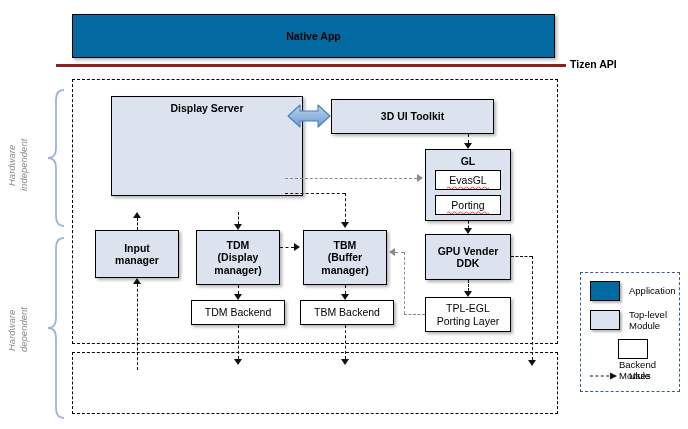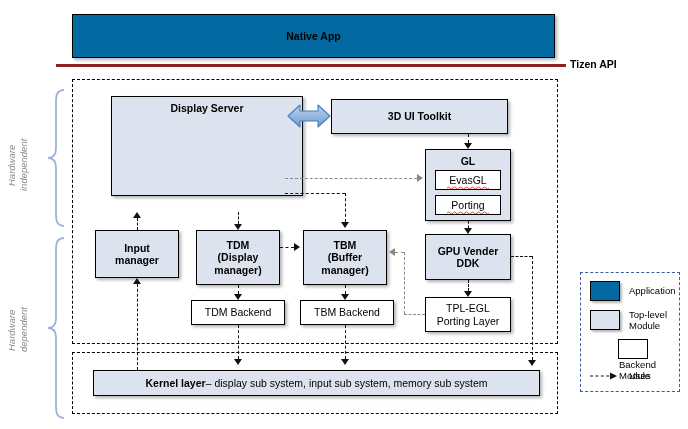--- a/index.html
+++ b/index.html
@@ -72,21 +72,21 @@
   <svg style="position:absolute;left:30px;top:236px;width:36px;height:186px;">
     <path d="M34 2 Q26 2 26 12 L26 82 Q26 92 18 92 Q26 92 26 102 L26 172 Q26 182 34 182" fill="none" stroke="#9DB4D8" stroke-width="1.8"></path>
   </svg>
   <div class="rot-label" style="left:6px;top:278px;width:24px;height:104px;">Hardware
 dependent</div>
 
   <div class="box mod-fill titled" style="left:111px;top:96px;width:192px;height:100px;">
     <span class="bold">Display Server</span>
   </div>
 
-  <div class="box mod-fill" style="left:331px;top:99px;width:177px;height:35px;">
+  <div class="box mod-fill" style="left:331px;top:99px;width:163px;height:35px;">
     <span class="bold">3D UI Toolkit</span>
   </div>
 
   <svg style="position:absolute;left:286px;top:100px;width:46px;height:33px;">
     <defs>
       <linearGradient id="bg" x1="0" y1="0" x2="0" y2="1">
         <stop offset="0%" stop-color="#BCD3EE"></stop>
           <stop offset="100%" stop-color="#6E9CD2"></stop>
       </linearGradient>
     </defs>
@@ -142,25 +142,20 @@
 
   <div class="box back-fill" style="left:300px;top:300px;width:94px;height:25px;">
     <span>TBM  Backend</span>
   </div>
 
   <div class="box back-fill" style="left:425px;top:297px;width:86px;height:35px;">
     <span style="white-space:pre-line;">TPL-EGL
 Porting Layer</span>
   </div>
 
-  <div class="box mod-fill" style="left:93px;top:370px;width:447px;height:26px;">
-    <span>
-      <b>Kernel layer</b><span>– display sub system, input sub system, memory sub system</span>
-    </span>
-  </div>
 
   <div class="vline" style="left:468px;top:134px;height:9px;"></div>
   <div class="arrow down" style="left:464px;top:143px;"></div>
 
   <div class="hline grey" style="left:285px;top:178px;width:132px;"></div>
   <div class="arrow right" style="left:417px;top:174px;border-left-color:#8A8A8A;"></div>
 
   <div class="hline" style="left:285px;top:193px;width:60px;"></div>
   <div class="vline" style="left:345px;top:193px;height:29px;"></div>
   <div class="arrow down" style="left:341px;top:222px;"></div>

